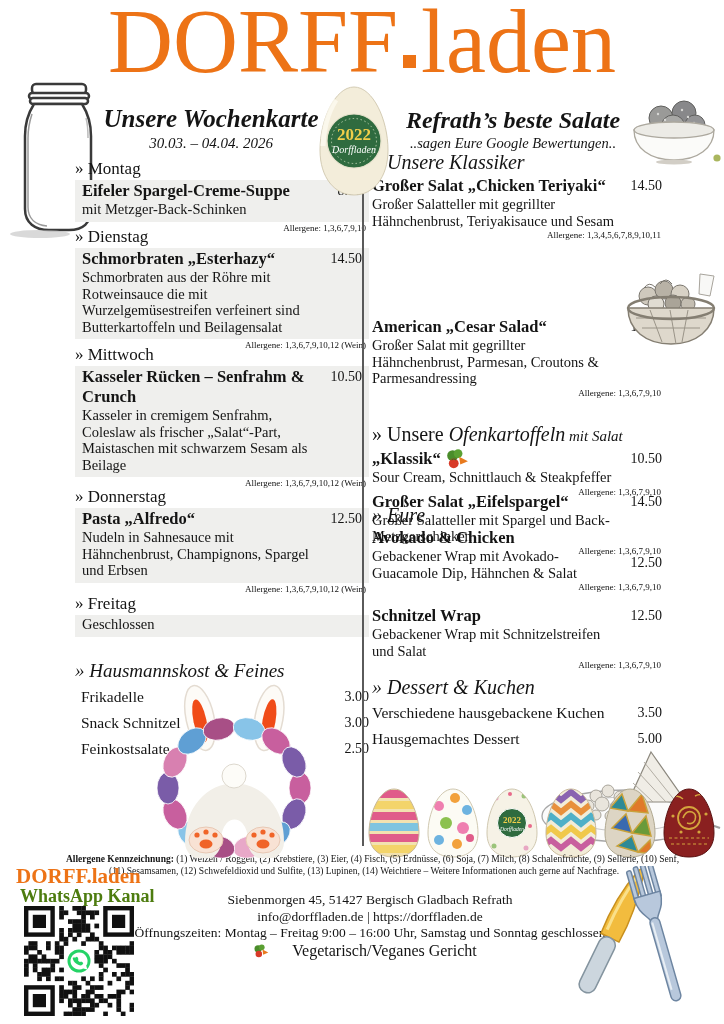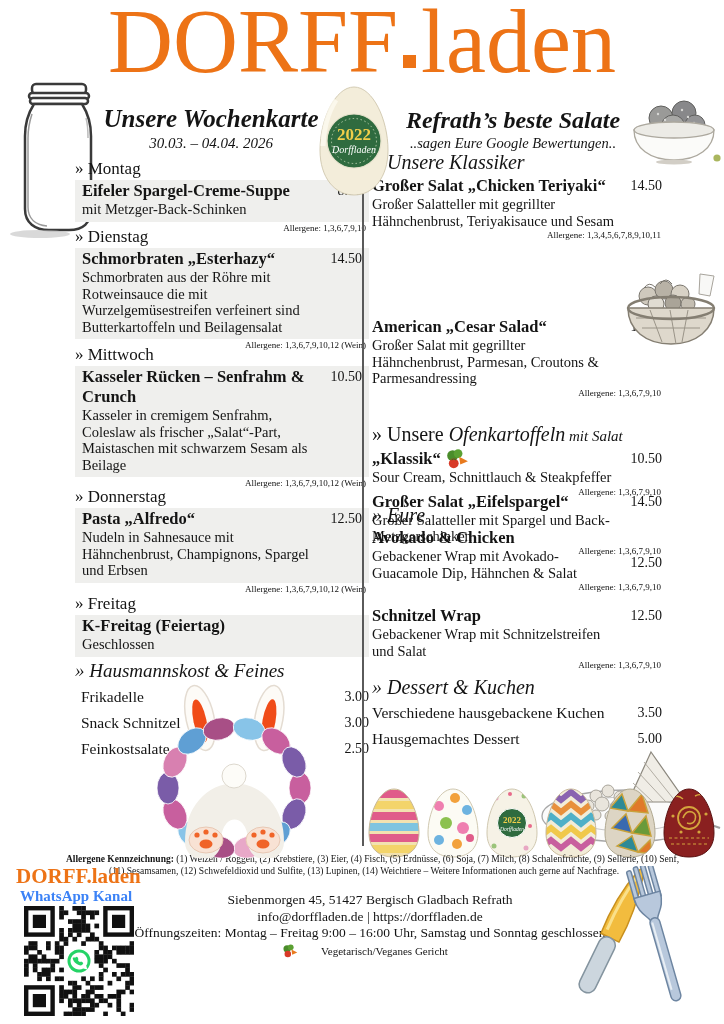--- a/index.html
+++ b/index.html
@@ -46,24 +46,24 @@
   .rows .row .rp { font-size:14px; }
   .haus-label { font-size:19px; font-style:italic; line-height:26px; }
 
   .klassik-head { display:flex; align-items:center;text-align:center; }
   .klassik-head .item-name { margin-right:4px; }
 
   
   .legend { left:40px; top:853px; width:648px; text-align:center; font-size:9.5px; line-height:12px; }
   .legend b { font-weight:bold;margin-left:17px; }
   .brand { left:16px; top:864px; font-size:21px; font-weight:bold; color:#ED7316; line-height:24px; }
-  .wa-label { left:20px; top:886px; font-size:15px; font-weight:bold; line-height:20px; color:#3b82f6; }
+  .wa-label { left:20px; top:886px; font-size:18px; font-weight:bold; line-height:20px; color:#4d7c0f; }
   .qr { left:24px; top:906px; }
   .address { left:100px; top:892px; width:540px; text-align:center; font-size:13.5px; line-height:16.5px; }
-  .veg-note { left:215px; top:942px; width:300px; text-align:center; font-size:11px; line-height:18px;
+  .veg-note { left:215px; top:942px; width:300px; text-align:center; font-size:16px; line-height:18px;
               display:flex; align-items:center; justify-content:center; gap:23px; }
 
   .badge-year  { font-size:17px; font-weight:bold; fill:#f2cf4a; text-anchor:middle;
                  font-family:"Liberation Serif",serif; }
   .badge-brand { font-size:10px; font-style:italic; fill:#ffffff; text-anchor:middle;
                  font-family:"Liberation Serif",serif; }
   .badge-year-sm  { font-size:9px; font-weight:bold; fill:#f2cf4a; text-anchor:middle;
                     font-family:"Liberation Serif",serif; }
   .badge-brand-sm { font-size:5.5px; font-style:italic; fill:#ffffff; text-anchor:middle;
                     font-family:"Liberation Serif",serif; }
@@ -156,23 +156,20 @@
     <div class="dline">Nudeln in Sahnesauce mit</div>
     <div class="dline">Hähnchenbrust, Champignons, Spargel</div>
     <div class="dline">und Erbsen</div>
   </div>
   <div class="allergens">Allergene: 1,3,6,7,9,10,12 (Wein)</div>
 </section>
 
 <section class="day" style="top:593px;">
   <div class="day-label">» Freitag</div>
   <div class="item-box">
-    <div class="item-head">
-      <span class="item-name">K-Freitag (Feiertag)</span>
-    </div>
     <div class="dline">Geschlossen</div>
   </div>
 </section>
 
 <section class="day rows" style="top:658px;">
   <div class="haus-label">» Hausmannskost &amp; Feines</div>
   <div class="row">
     <span>Frikadelle</span>
     <span class="rp">3.00</span>
   </div>

